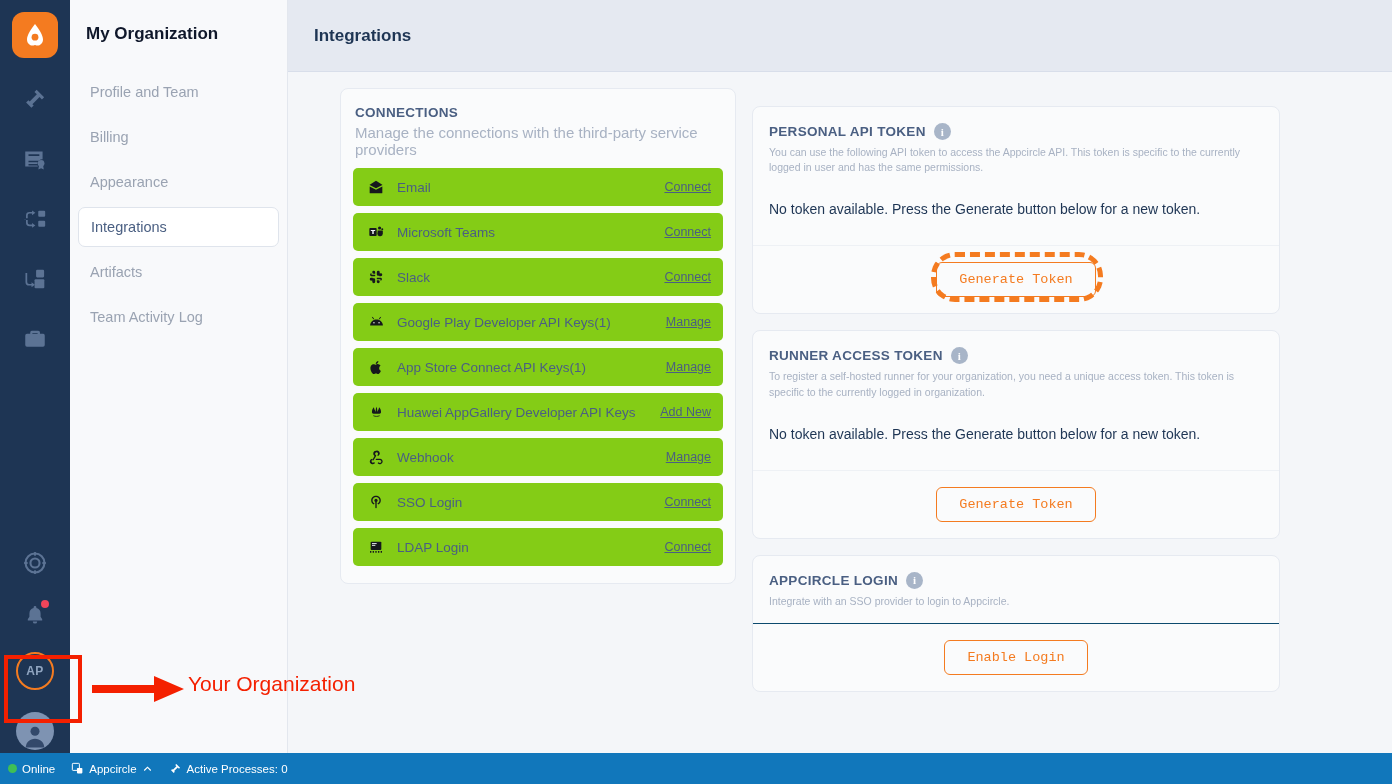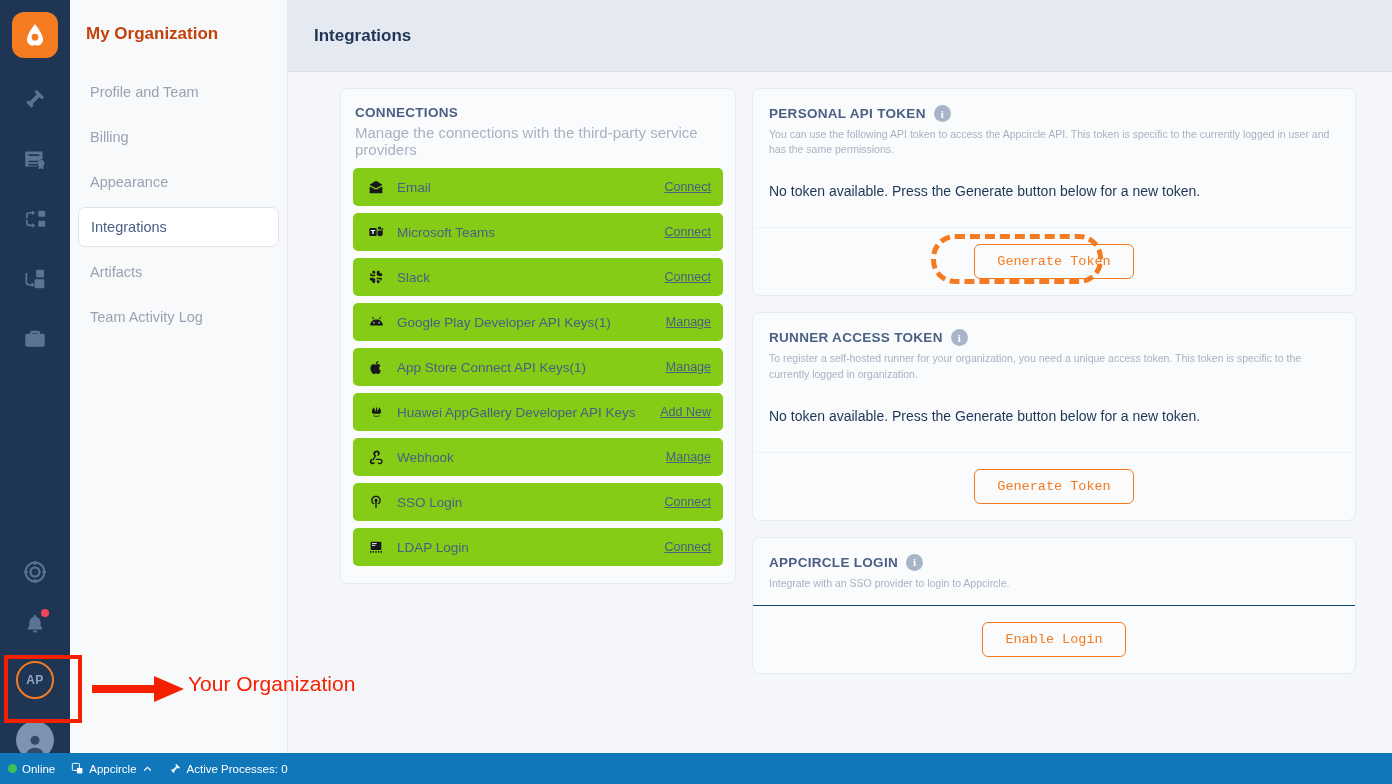--- a/index.html
+++ b/index.html
@@ -19,21 +19,21 @@
   }
   .logo {
     width: 46px; height: 46px; margin-top: 12px;
     background: #f47b20; border-radius: 12px;
     display: flex; align-items: center; justify-content: center;
   }
   .rail-icons { margin-top: 26px; display: flex; flex-direction: column; gap: 30px; align-items: center; }
   .rail-ic { width: 30px; height: 30px; display: flex; align-items: center; justify-content: center; cursor: pointer; }
   .rail-ic svg { fill: #5c7394; }
   .rail-bottom {
-    position: absolute; bottom: 5px; left: 0; width: 70px;
+    position: absolute; bottom: 14px; left: 0; width: 70px;
     display: flex; flex-direction: column; align-items: center; gap: 22px;
   }
   .rail-bottom .rail-ic svg { fill: #5c7394; }
   .bell-wrap { position: relative; }
   .bell-dot { position: absolute; top: 0px; right: 1px; width: 8px; height: 8px; border-radius: 50%; background: #f0455a; }
   .org-avatar {
     width: 38px; height: 38px; border-radius: 50%;
     border: 2px solid #f47b20; color: #8fa4c0;
     display: flex; align-items: center; justify-content: center;
     font-size: 12px; font-weight: bold; letter-spacing: .3px; cursor: pointer;
@@ -43,21 +43,21 @@
     display: flex; align-items: flex-end; justify-content: center; overflow: hidden; cursor: pointer;
   }
   .user-avatar svg { fill: #33496b; }
 
   
   .sidebar {
     position: absolute; left: 70px; top: 0; width: 218px; height: 764px;
     background: #f8f9fb; border-right: 1px solid #e3e7ee;
   }
   .org-title {
-    margin: 24px 0 0 16px; font-size: 17px; font-weight: bold; color: #c2410c;
+    margin: 24px 0 0 16px; font-size: 17px; font-weight: bold; color: #0f172a;
   }
   .nav { margin-top: 28px; padding: 0 8px; }
   .nav-item {
     height: 40px; display: flex; align-items: center; padding: 0 12px;
     font-size: 14.5px; color: #9aa3b2; border-radius: 7px; margin-bottom: 5px; cursor: pointer;
   }
   .nav-item.active {
     background: #ffffff; border: 1px solid #dfe4ec; color: #4a5f82;
   }
 
@@ -68,21 +68,21 @@
     display: flex; align-items: center;
   }
   .header h1 { font-size: 17px; font-weight: bold; color: #1e3554; margin-left: 26px; }
 
   
   .main {
     position: absolute; left: 288px; top: 72px; right: 0; bottom: 20px;
     background: #f4f6f9; display: flex; gap: 16px; padding: 16px;
   }
   .col-left { width: 432px; padding-left: 36px; }
-  .col-right { width: 604px; }
+  .col-right { width: 528px; margin-top: 18px; }
 
   .card {
     background: #fafbfc; border: 1px solid #e6eaf1; border-radius: 8px;
   }
 
   
   .card-head { padding: 16px 14px 10px 14px; }
   .card-title { font-size: 13.5px; font-weight: bold; color: #4a5f82; letter-spacing: .3px; }
   .card-sub { font-size: 15px; color: #a8b2c3; margin-top: 4px; }
   .conn-list { padding: 0 12px 10px 12px; }

